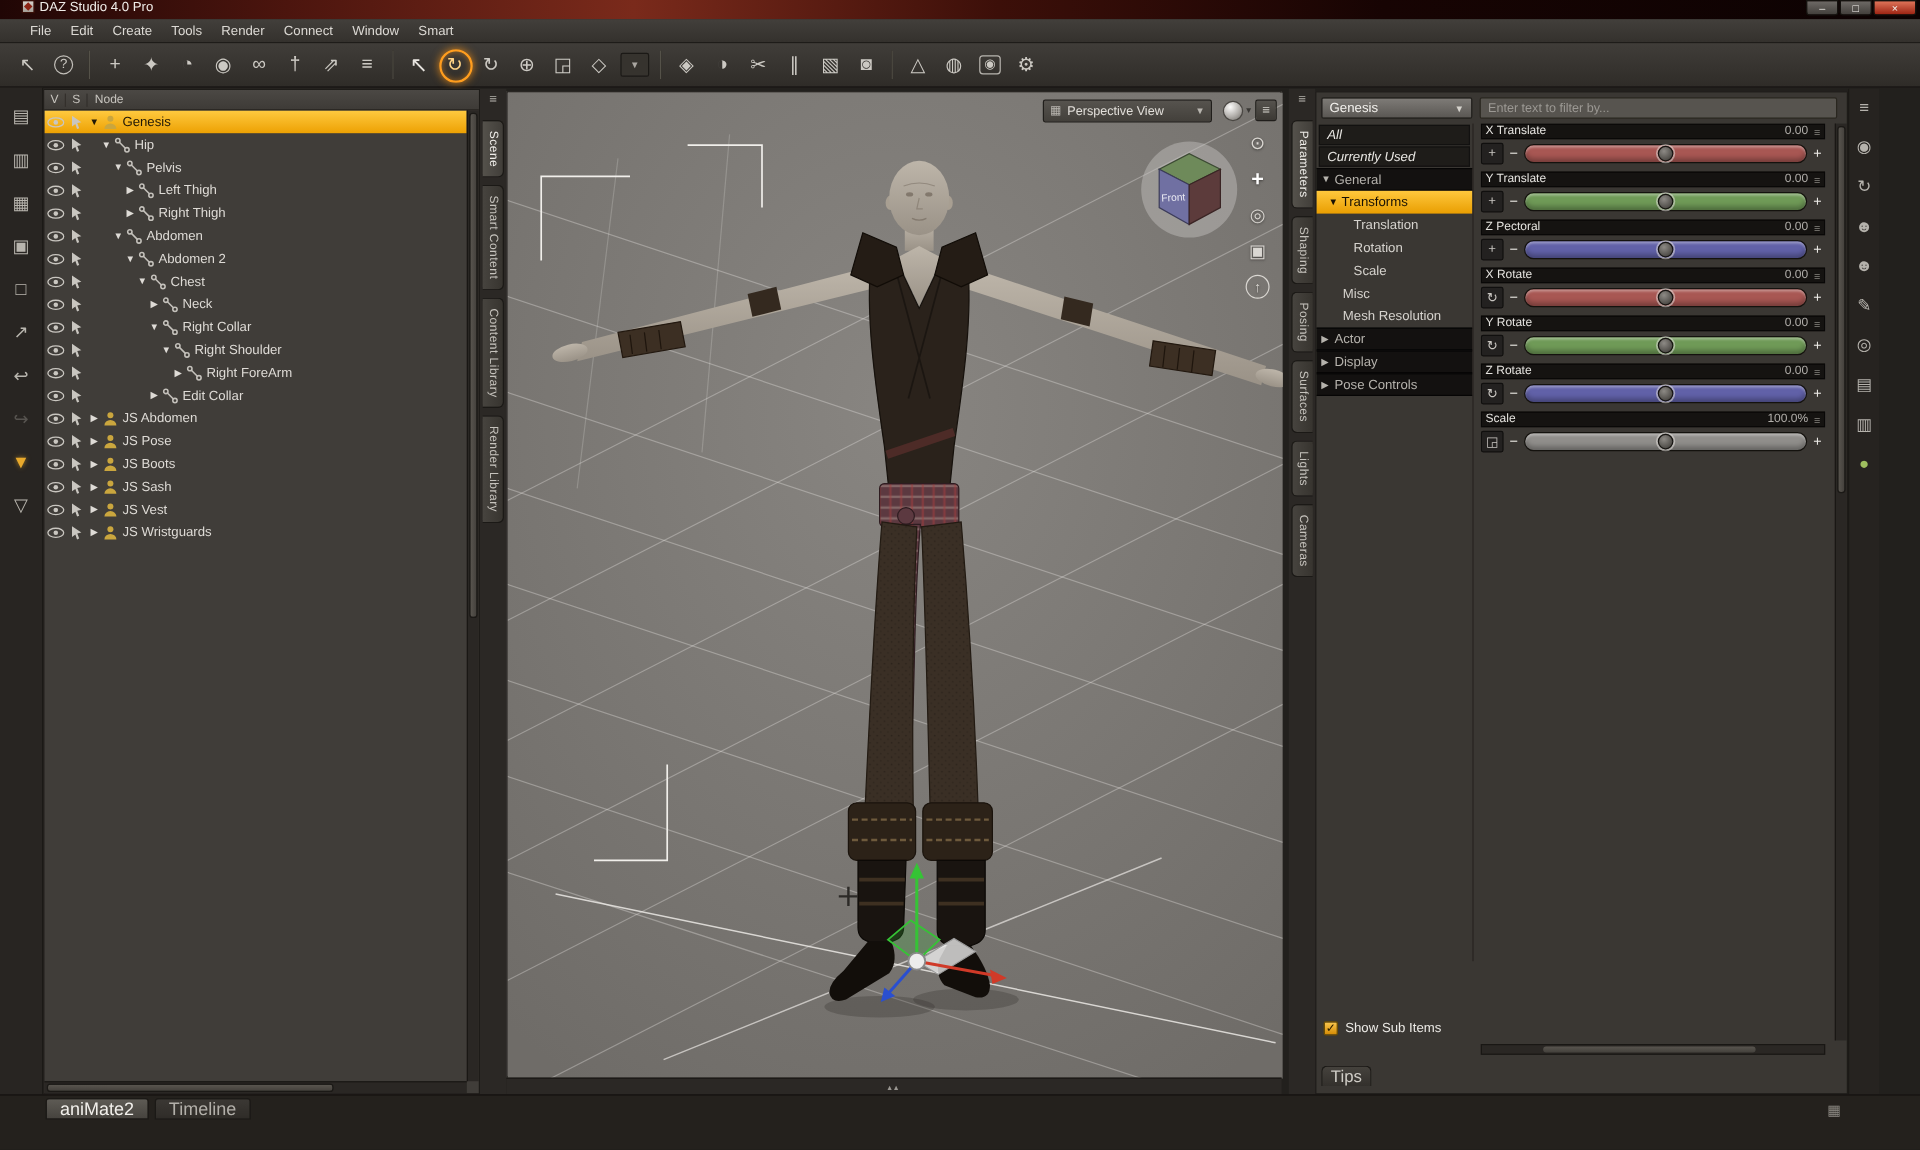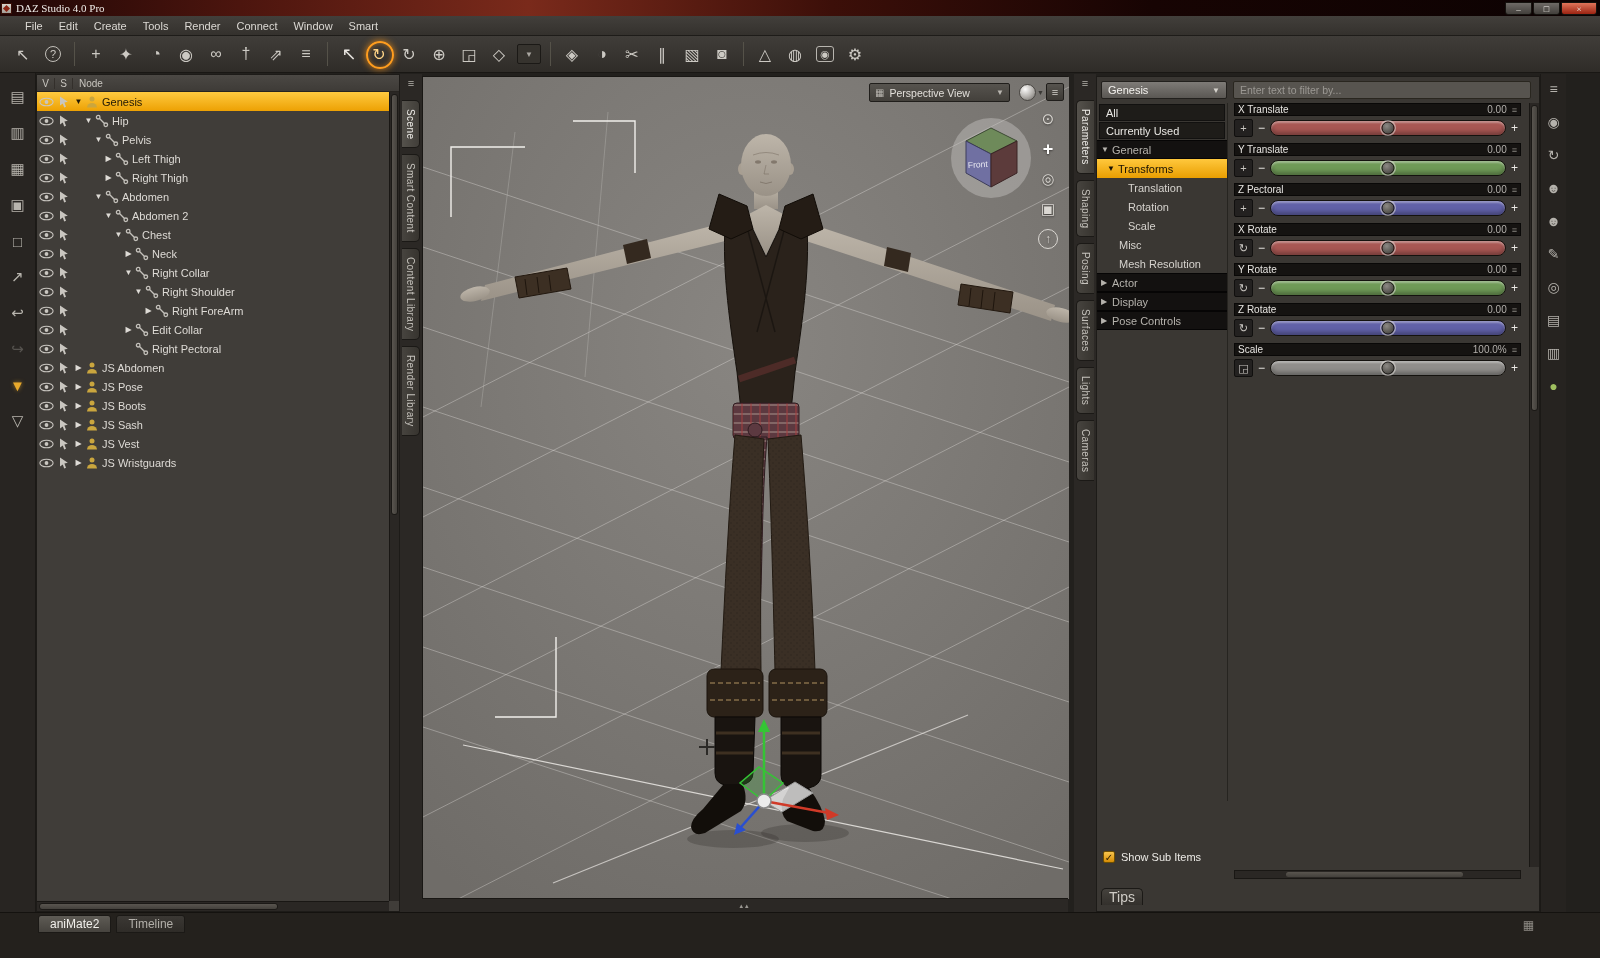--- a/index.html
+++ b/index.html
@@ -8,21 +8,21 @@
     position: relative;
     background:#22201d;
     font-family:"Liberation Sans","DejaVu Sans",sans-serif;
     color:#d8d5d0;
     overflow:hidden;
     font-size:11px;
   }
   
   .titlebar{position:absolute;top:0;left:0;right:0;height:16px;
     background:linear-gradient(90deg,#200605 0%,#4c150e 15%,#7a2a1b 33%,#3c0f09 52%,#170403 72%,#0c0202 100%);
-    display:flex;align-items:center;padding-left:1px;gap:4px;font-size:11px;color:#efece8;font-family:Liberation Serif, serif;}
+    display:flex;align-items:flex-start;padding-left:18px;gap:4px;font-size:11px;color:#efece8;}
   .app-logo{width:11px;height:11px;background:linear-gradient(#d8d3cc,#a39e96);border:1px solid #3a1008;position:relative;}
   .app-logo::after{content:"";position:absolute;left:2px;top:2px;width:5px;height:5px;background:#8c2414;transform:rotate(45deg);}
   .win-btns{margin-left:auto;display:flex;gap:1px;padding-right:3px;}
   .win-btn{width:27px;height:13px;font-size:9px;line-height:12px;text-align:center;color:#f0eee9;
     background:linear-gradient(#6e6a66,#423f3b);border:1px solid #15130f;border-radius:0 0 3px 3px;}
   .win-btn.close{width:36px;background:linear-gradient(#e0755a,#9c2312);}
   
   .menubar{position:absolute;top:16px;left:0;right:0;height:20px;
     background:linear-gradient(#423f3b,#34312d);border-bottom:1px solid #1e1c19;
     display:flex;align-items:center;padding-left:17px;}
@@ -96,21 +96,21 @@
   .params-panel{position:absolute;left:1096px;top:76px;width:444px;bottom:46px;background:#3a3733;border:1px solid #1d1b18;}
   .scope-select{position:absolute;left:4px;top:4px;width:126px;height:18px;
     background:linear-gradient(#7e7b77,#5a5753);border:1px solid #22201d;border-radius:2px;
     display:flex;align-items:center;padding:0 6px;font-size:11px;color:#f4f2ee;}
   .scope-select .arrow{margin-left:auto;font-size:8px;color:#d5d2cc;}
   .filter-input{position:absolute;left:136px;top:4px;right:8px;height:18px;background:#57544f;border:1px solid #29261f;
     border-radius:2px;color:#ecebe7;font-size:10.5px;padding:0 6px;outline:none;}
   .filter-input::placeholder{color:#9b9893;}
   .param-nav{position:absolute;left:0;top:26px;width:131px;bottom:110px;border-right:1px solid #262420;font-size:11px;overflow:hidden;}
   .nav-row{height:19px;display:flex;align-items:center;color:#d6d3ce;padding-left:calc(4px + var(--ind,0) * 1px);}
-  .nav-row.plain{background:#1e1c19;border:1px solid #121110;margin:1px 2px;height:17px;padding-left:6px;color:#e9e7e3;}
+  .nav-row.plain{background:#1e1c19;border:1px solid #121110;margin:1px 2px;height:17px;padding-left:6px;color:#e9e7e3;font-style:italic;}
   .nav-row.section{background:#131110;color:#b6b3ad;border-top:1px solid #060505;border-bottom:1px solid #060505;}
   .nav-row.selhdr{background:linear-gradient(#ffc83d,#e99e01);color:#181104;}
   .nav-arrow{font-size:8px;width:11px;flex:none;}
   .nav-arrow:empty{display:none;}
   .param-sliders{position:absolute;left:137px;right:18px;top:26px;bottom:44px;overflow:hidden;}
   .slider-block{margin-bottom:5px;}
   .slider-head{height:13px;background:#151311;border:1px solid #090807;display:flex;align-items:center;padding:0 3px;font-size:10px;color:#e6e4e0;}
   .sh-value{margin-left:auto;color:#b2afab;padding-right:5px;}
   .sh-menu{color:#87847f;font-size:9px;}
   .slider-row{height:20px;display:flex;align-items:center;gap:2px;margin-top:2px;}
@@ -133,21 +133,21 @@
     border:1px solid #1b1916;border-bottom:none;border-radius:5px 5px 0 0;color:#cfccc6;font-size:14px;
     display:flex;align-items:center;justify-content:center;}
   
   .right-strip{position:absolute;left:1540px;top:74px;width:26px;bottom:46px;background:#262320;border-left:1px solid #1b1916;
     display:flex;flex-direction:column;align-items:center;padding-top:6px;gap:15px;}
   .rs-cell{width:20px;height:18px;display:flex;align-items:center;justify-content:center;font-size:14px;color:#b5b2ac;}
   .rs-cell.green{color:#9fbf5f;}
   
   .bottom-bar{position:absolute;left:0;right:0;bottom:0;height:46px;background:#24211d;border-top:1px solid #14120f;}
   .bb-tabs{display:flex;gap:5px;padding:2px 0 0 38px;}
-  .bb-tab{height:18px;padding:0 11px;display:flex;align-items:center;font-size:12px;border:1px solid #1b1916;border-radius:3px 3px 0 0;}
+  .bb-tab{height:18px;padding:0 11px;display:flex;align-items:center;font-size:15px;border:1px solid #1b1916;border-radius:3px 3px 0 0;}
   .bb-tab.light{background:linear-gradient(#5e5b55,#46433e);color:#f1efeb;}
   .bb-tab.dim{background:linear-gradient(#3b3834,#2f2c28);color:#b2afa9;}
   .bb-corner{position:absolute;right:66px;top:5px;color:#8d8a84;font-size:12px;}
 </style>
 </head>
 <body>
 
 <div class="titlebar">
   <span class="app-logo"></span>
   <span>DAZ Studio 4.0 Pro</span>
@@ -668,45 +668,20 @@
             <g stroke="#c4c1bb" stroke-width="1.3" fill="none">
               <line x1="4.3" y1="4.3" x2="9.7" y2="9.7"></line>
               <circle cx="3.2" cy="3.2" r="1.8"></circle>
               <circle cx="10.8" cy="10.8" r="1.8"></circle>
             </g>
           </svg>
         </span>
         <span class="tree-label">Edit Collar</span>
       </div>
 
-      <div class="tree-row" data-type="bone" style="--lvl: 5;">
-        <span class="row-cell">
-          <svg width="15" height="10" viewBox="0 0 15 10">
-            <ellipse cx="7.5" cy="5" rx="6.6" ry="3.8" fill="none" stroke="#c9c6c0" stroke-width="1.1"></ellipse>
-            <circle cx="7.5" cy="5" r="1.9" fill="#c9c6c0"></circle>
-          </svg>
-        </span>
-        <span class="row-cell">
-          <svg width="10" height="12" viewBox="0 0 10 12">
-            <path d="M1,0.5 L8.8,5.8 L5.4,6.6 L7,10.8 L5.2,11.5 L3.8,7.4 L1,9.4 Z" fill="#c9c6c0"></path>
-          </svg>
-        </span>
-        <span class="tw-arrow"></span>
-
-        <span class="node-ico bone-svg">
-          <svg width="14" height="14" viewBox="0 0 14 14">
-            <g stroke="#c4c1bb" stroke-width="1.3" fill="none">
-              <line x1="4.3" y1="4.3" x2="9.7" y2="9.7"></line>
-              <circle cx="3.2" cy="3.2" r="1.8"></circle>
-              <circle cx="10.8" cy="10.8" r="1.8"></circle>
-            </g>
-          </svg>
-        </span>
-        <span class="tree-label">Right Pectoral</span>
-      </div>
 
 
       <div class="tree-row" data-type="figure" style="--lvl: 0;">
         <span class="row-cell">
           <svg width="15" height="10" viewBox="0 0 15 10">
             <ellipse cx="7.5" cy="5" rx="6.6" ry="3.8" fill="none" stroke="#c9c6c0" stroke-width="1.1"></ellipse>
             <circle cx="7.5" cy="5" r="1.9" fill="#c9c6c0"></circle>
           </svg>
         </span>
         <span class="row-cell">

